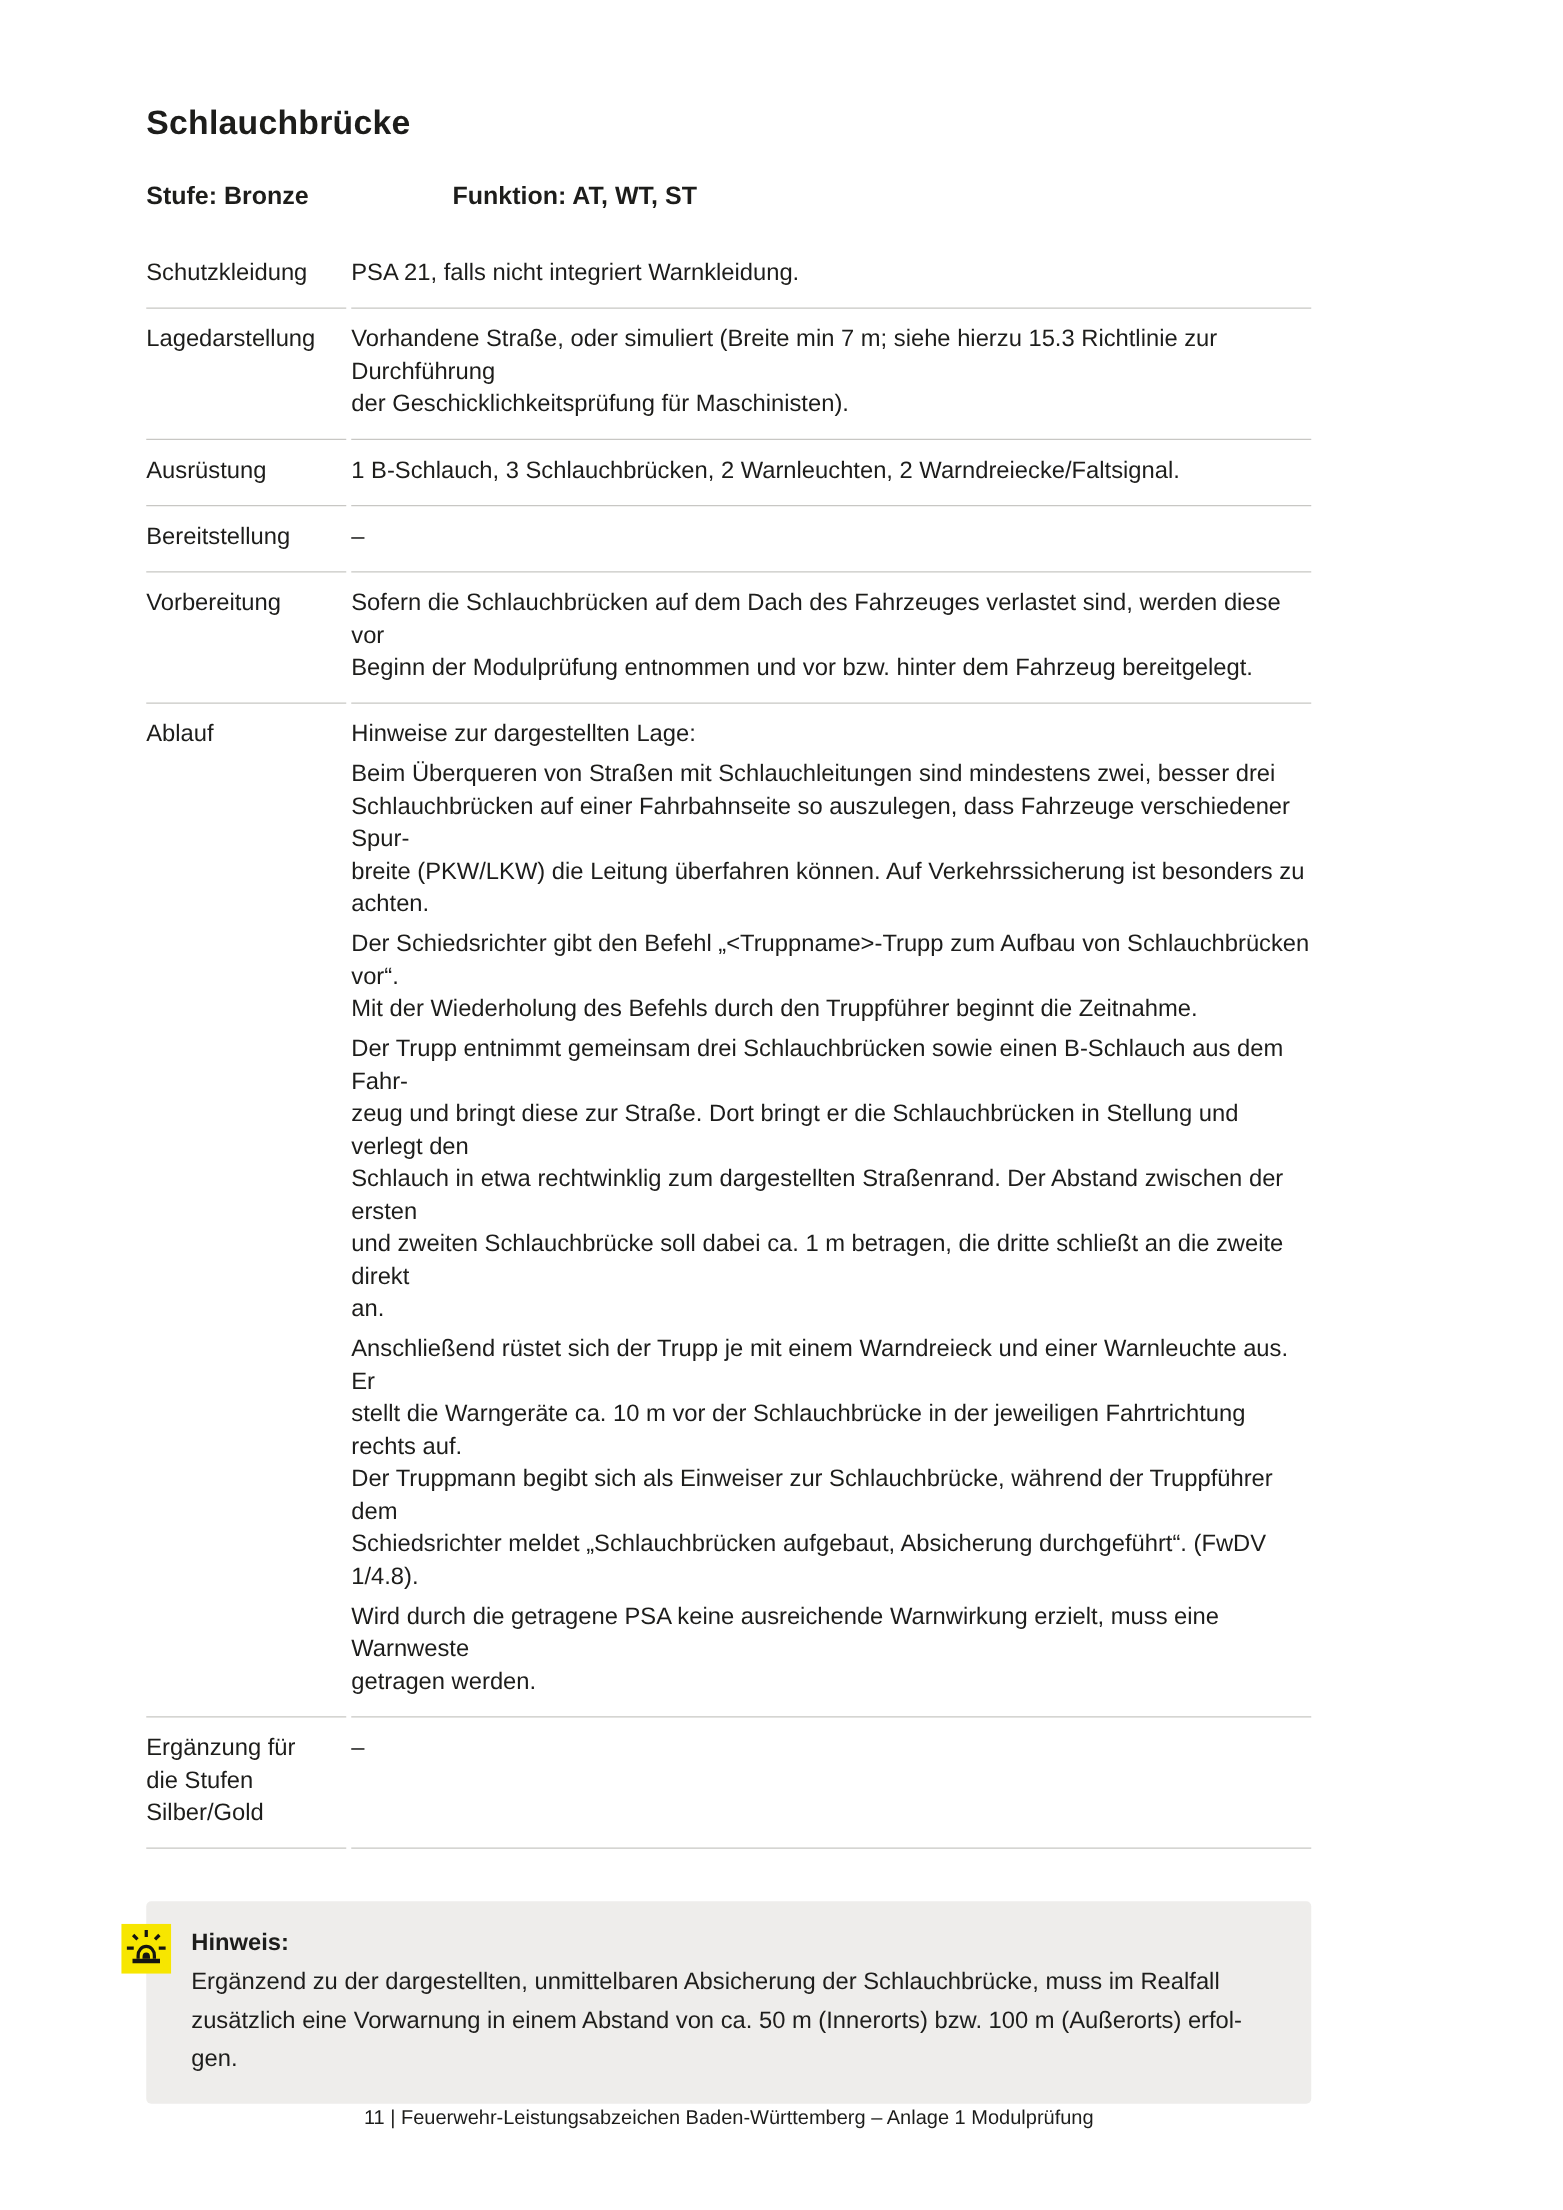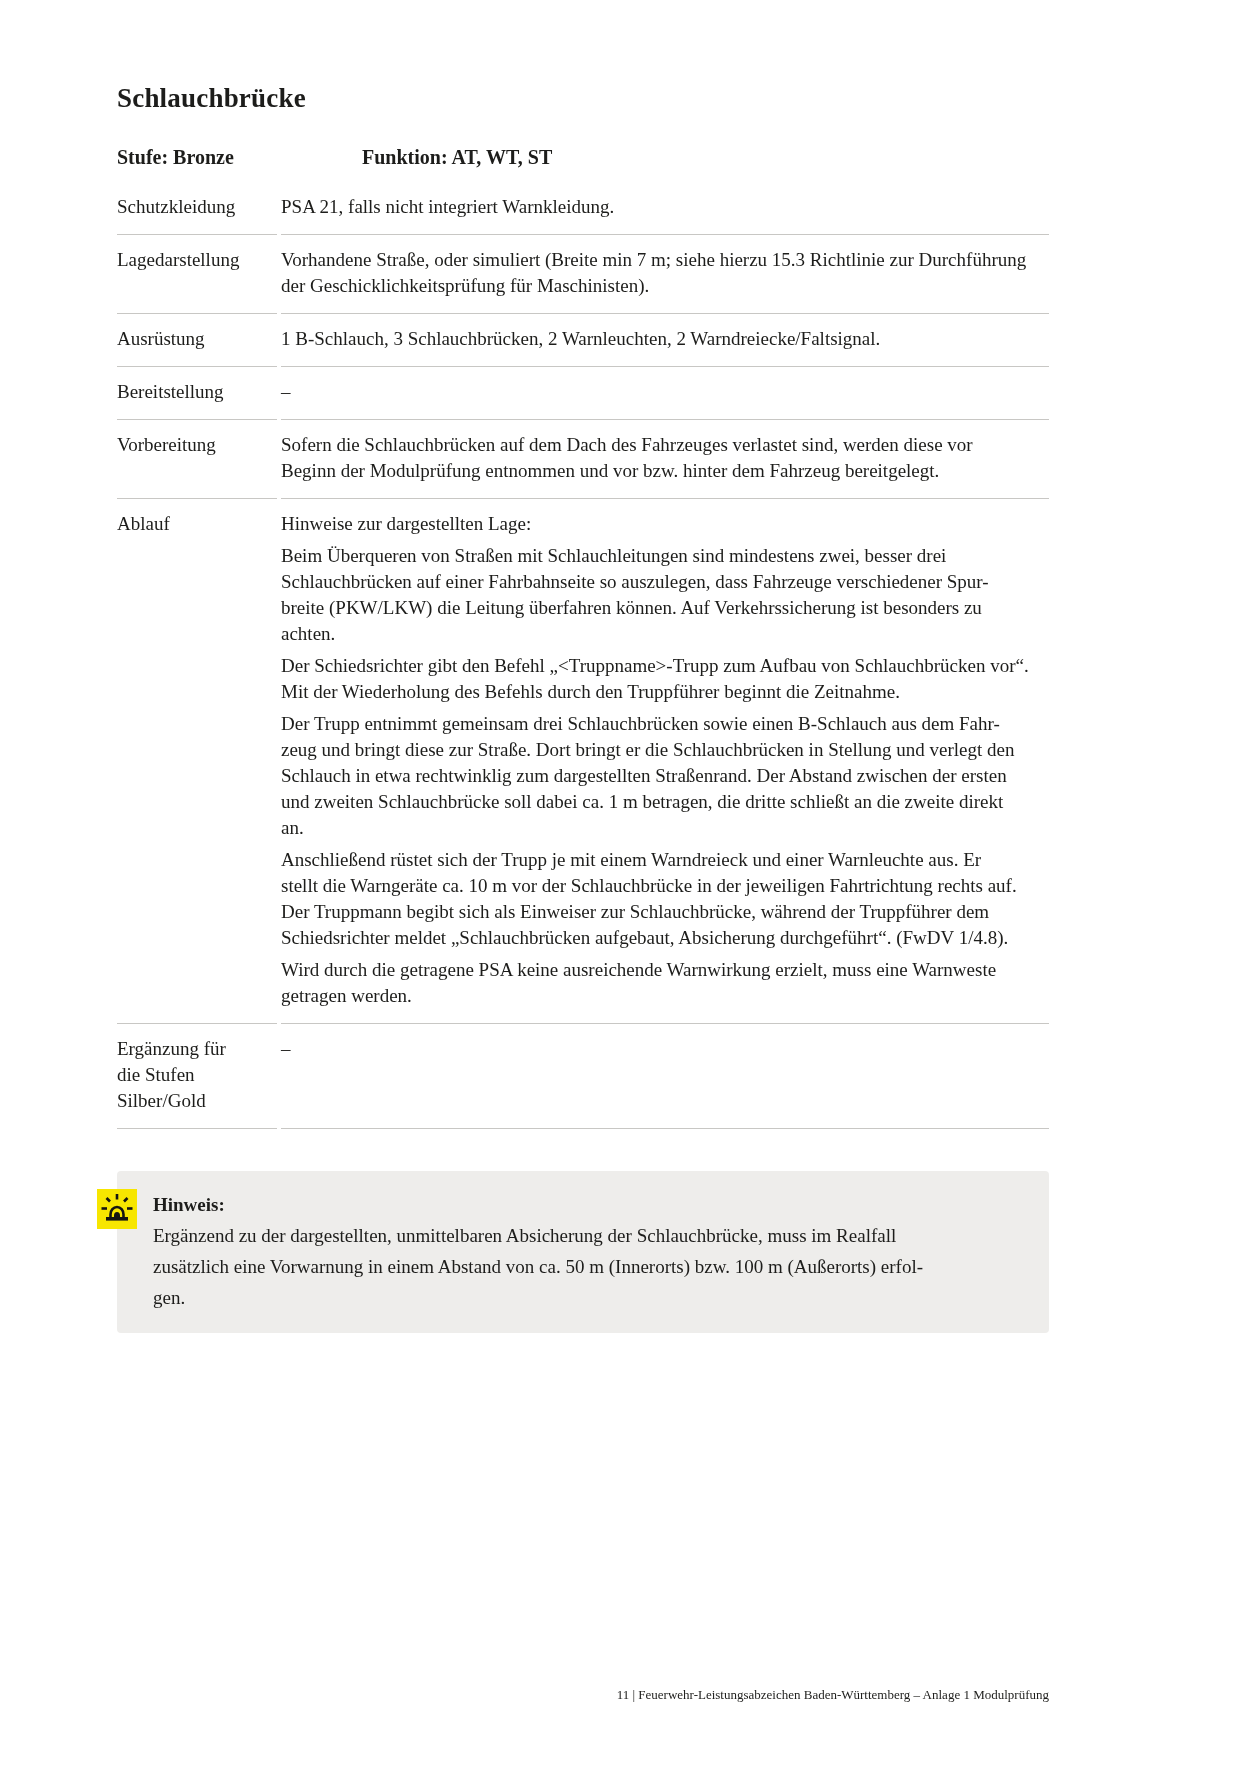--- a/index.html
+++ b/index.html
@@ -7,29 +7,29 @@
     width:1250px; height:1768px;
     background:#ffffff;
     color:#1d1d1b;
     font-family:"Liberation Sans","DejaVu Sans",sans-serif;
     overflow:hidden;
   }
   .page {
     box-sizing:border-box;
     width:1162px; height:1768px;
     padding:82px 113px 4px 117px;
-    display:flex; flex-direction:column;font-family:Liberation Serif, serif;
+    display:flex; flex-direction:column;
   }
   .title {
     font-size:27px; font-weight:bold; line-height:32px;
     margin:0 0 30px 0; letter-spacing:0.2px;
   }
   .subhead {
     display:flex; font-weight:bold; font-size:20px; line-height:26px;
-    margin:0 0 12px 0;
+    margin:0 0 24px 0;
   }
   .subhead .stufe { width:245px; flex:0 0 245px; }
   .table { display:block; }
   .row {
     display:grid;
     grid-template-columns:160px 1fr;
     column-gap:4px;
   }
   .cell {
     border-bottom:1.5px solid #c8c7c4;
@@ -50,22 +50,22 @@
   .note-icon {
     position:absolute;
     left:-20px; top:18px;
     width:40px; height:40px;
     display:block;
   }
   .note-title { font-weight:bold; }
   .note-body { white-space:pre-line; }
   .footer {
     margin-top:auto;
-    text-align:right;
-    font-size:13px; line-height:22px;
+    text-align:center;
+    font-size:16px; line-height:22px;
     padding-bottom:58px;
   }
 </style>
 </head>
 <body>
 
 <div class="page">
 
   <h1 class="title">Schlauchbrücke</h1>
 

